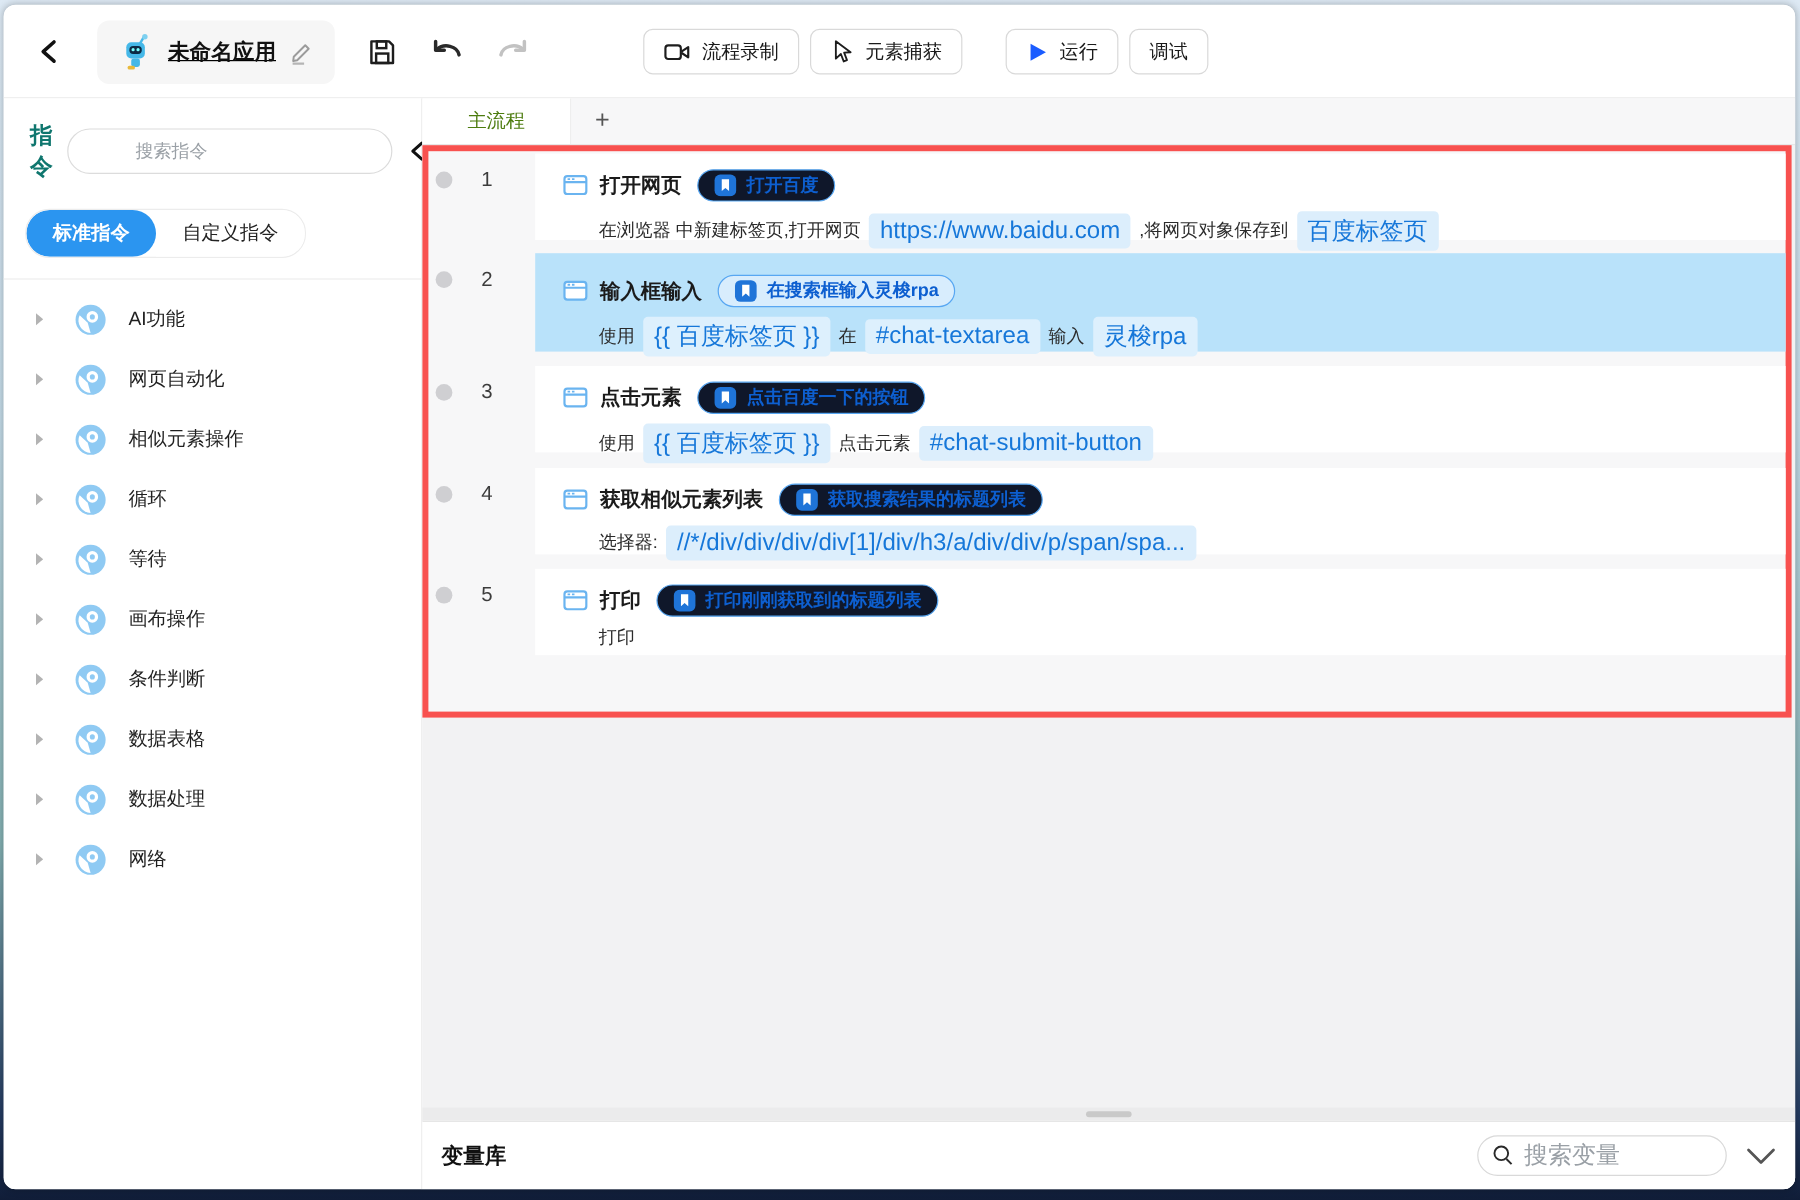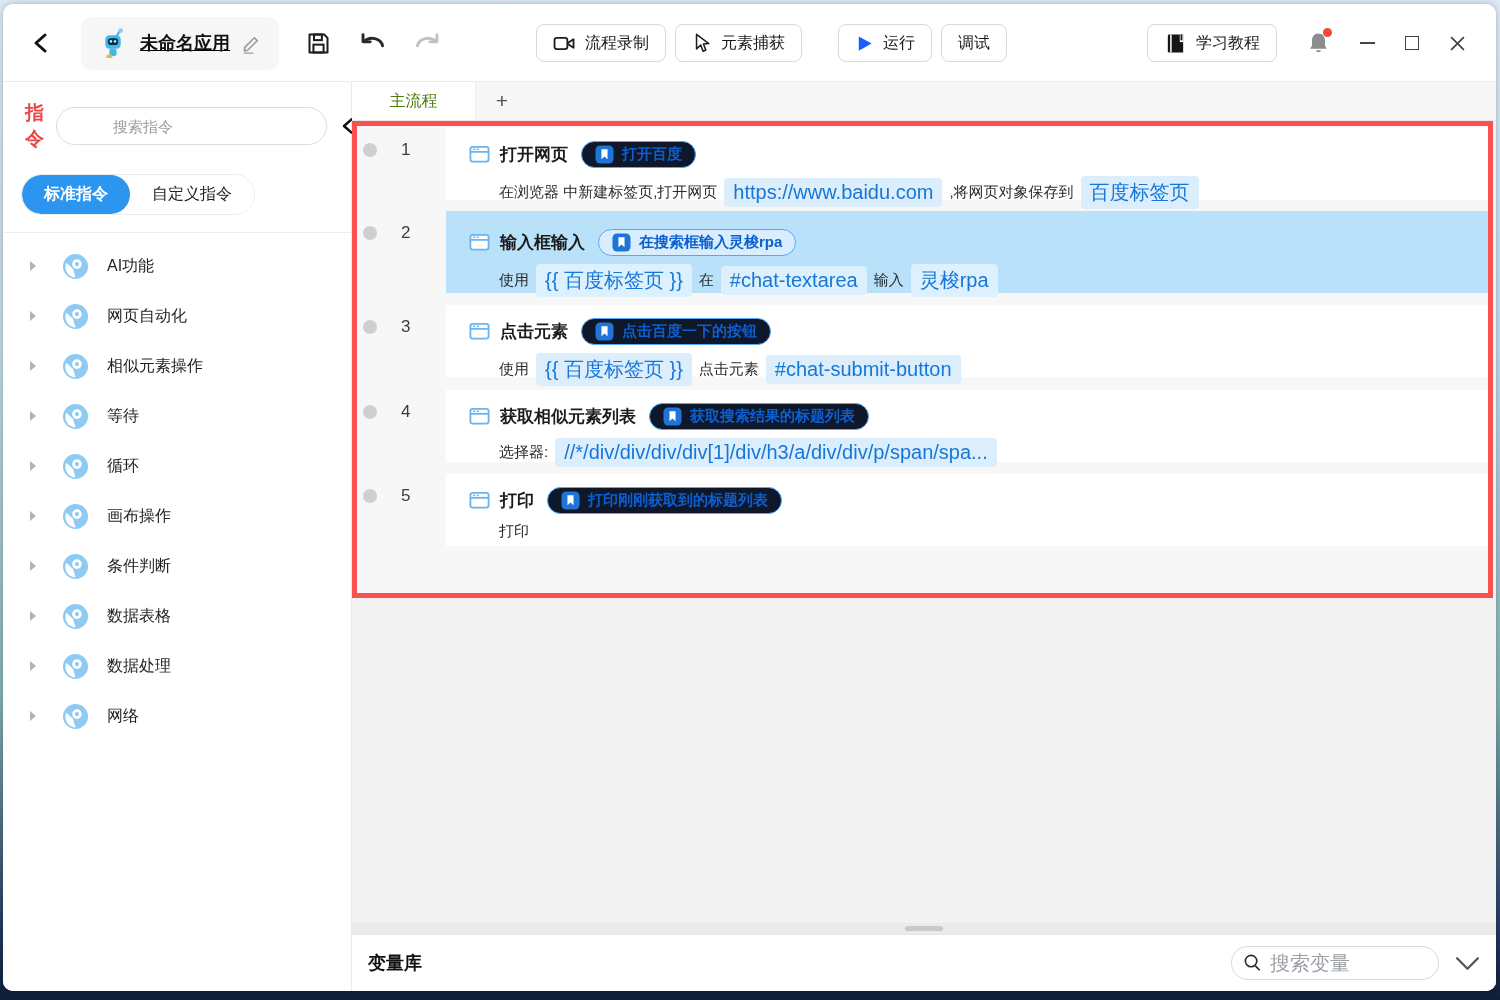--- a/index.html
+++ b/index.html
@@ -26,21 +26,21 @@
   .tb-right { position:absolute; right:30px; top:0; height:78px; display:flex; align-items:center; gap:30px; }
   .bell-wrap { position:relative; }
   .bell-dot { position:absolute; right:-2px; top:-3px; width:9px; height:9px; border-radius:50%; background:#f5473d; }
   .win-min { width:15px; height:2px; background:#444; display:inline-block; }
   .win-max { width:14px; height:14px; border:1.6px solid #444; display:inline-block; }
 
   
   .sidebar { position:absolute; left:0; top:78px; width:349px; bottom:0; background:#fff;
     border-right:1px solid #ebebeb; }
   .sb-head { display:flex; align-items:center; padding:18px 18px 0 22px; gap:12px; }
-  .sb-title { font-size:19px; font-weight:bold; color:#ef4444; }
+  .sb-title { font-size:19px; font-weight:bold; color:#0f766e; }
   .sb-search { flex:1; height:38px; border:1px solid #dcdcdc; border-radius:19px; outline:none;
     font-size:15px; color:#333; padding:0 14px 0 56px; background:#fff; }
   .sb-search::placeholder { color:#9aa0a6; }
   .sb-collapse { width:24px; height:24px; display:flex; align-items:center; justify-content:center; cursor:pointer; }
   .sb-tabs { display:inline-flex; margin:22px 0 0 18px; border:1px solid #ececec; border-radius:20px;
     overflow:hidden; background:#fff; }
   .sb-tab { padding:9px 22px; font-size:16px; cursor:pointer; color:#222; background:#fff; }
   .sb-tab.active { background:#2b95f0; color:#fff; font-weight:bold; border-radius:20px; }
   .sb-divider { height:1px; background:#ededed; margin-top:17px; }
   .sb-list { padding-top:8px; }
@@ -232,45 +232,20 @@
         <svg width="19" height="19">
             <use href="#i-play"></use>
           </svg>
         <span>运行</span>
       </div>
       <div class="tool-btn">
         <span>调试</span>
       </div>
     </div>
 
-    <div class="tb-right">
-      <div class="tool-btn">
-        <svg width="23" height="23">
-            <use href="#i-book"></use>
-          </svg>
-        <span>学习教程</span>
-      </div>
-      <div class="bell-wrap icon-btn">
-        <svg width="23" height="25">
-            <use href="#i-bell"></use>
-          </svg>
-        <span class="bell-dot"></span>
-      </div>
-      <div class="icon-btn">
-        <span class="win-min"></span>
-      </div>
-      <div class="icon-btn">
-        <span class="win-max"></span>
-      </div>
-      <div class="icon-btn">
-        <svg width="17" height="17">
-            <use href="#i-close"></use>
-          </svg>
-      </div>
-    </div>
   </div>
 
   <div class="sidebar">
     <div class="sb-head">
       <span class="sb-title">指令</span>
       <input class="sb-search" placeholder="搜索指令" style="">
       <div class="sb-collapse">
         <svg width="20" height="20">
             <use href="#i-chevL"></use>
           </svg>
@@ -318,32 +293,32 @@
       </div>
       <div class="sb-item">
         <span class="chev">
             <svg width="12" height="12">
               <use href="#i-chevR-sm"></use>
             </svg>
           </span>
         <svg class="cat-ic" viewBox="0 0 28 28">
             <use href="#i-cat"></use>
           </svg>
+        <span class="lbl">循环</span>
+      </div>
+      <div class="sb-item">
+        <span class="chev">
+            <svg width="12" height="12">
+              <use href="#i-chevR-sm"></use>
+            </svg>
+          </span>
+        <svg class="cat-ic" viewBox="0 0 28 28">
+            <use href="#i-cat"></use>
+          </svg>
         <span class="lbl">等待</span>
-      </div>
-      <div class="sb-item">
-        <span class="chev">
-            <svg width="12" height="12">
-              <use href="#i-chevR-sm"></use>
-            </svg>
-          </span>
-        <svg class="cat-ic" viewBox="0 0 28 28">
-            <use href="#i-cat"></use>
-          </svg>
-        <span class="lbl">循环</span>
       </div>
       <div class="sb-item">
         <span class="chev">
             <svg width="12" height="12">
               <use href="#i-chevR-sm"></use>
             </svg>
           </span>
         <svg class="cat-ic" viewBox="0 0 28 28">
             <use href="#i-cat"></use>
           </svg>

